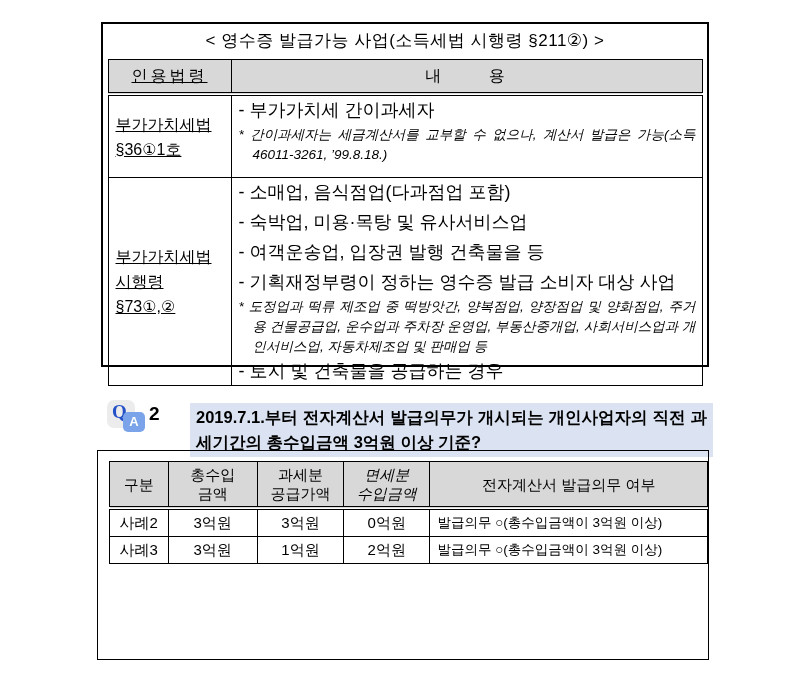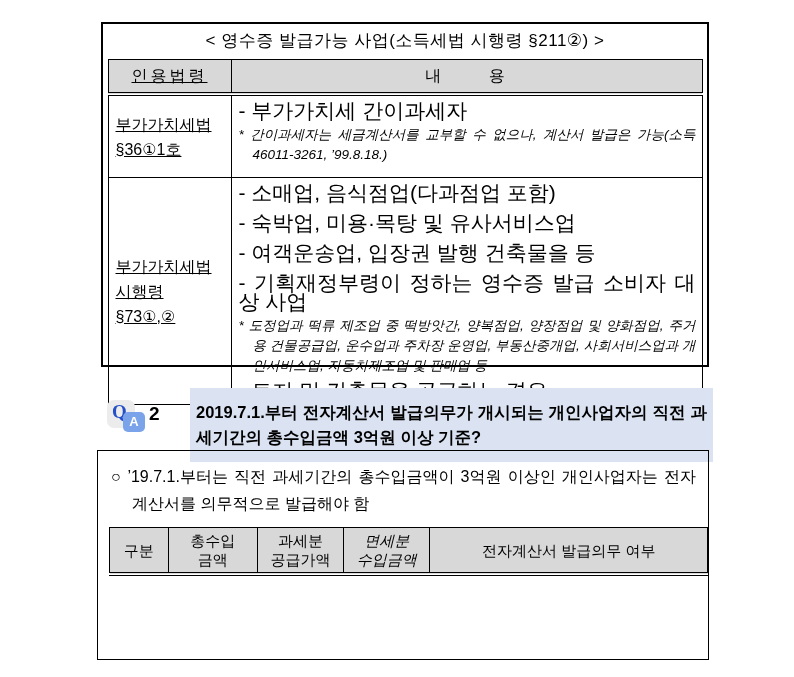--- a/index.html
+++ b/index.html
@@ -13,36 +13,36 @@
   .law-table{border-collapse:collapse;margin:7px auto 0;width:595px;table-layout:fixed;}
   .law-table th,.law-table td{border:1.5px solid #000;}
   .law-table thead th{background:#d8d8d8;height:30px;font-weight:normal;font-size:16px;
                       letter-spacing:3px;border-bottom:4px double #000;}
   .pre{white-space:pre;}
   .col-law{width:120px;text-decoration:underline;}
   .law-cell{vertical-align:middle;padding:2px 2px 2px 7px;font-size:16px;line-height:25px;text-decoration:underline;}
   .content-cell{vertical-align:top;padding:3px 6px 4px 7px;}
   .row1 td{height:74px;}
   .row2 td{height:196px;}
-  .item{margin:11px 0 0;font-size:21px;line-height:19px;text-align:justify;}
+  .item{margin:11px 0 0;font-size:18px;line-height:19px;text-align:justify;}
   .item.first{margin-top:2px;}
   .item.tight{margin-top:5px;}
   .note{margin:5px 0 0;font-size:13.5px;line-height:20px;padding-left:14px;
         text-indent:-14px;text-align:justify;font-style:italic;}
 
   
   .qa-icon{position:absolute;left:107px;top:400px;width:42px;height:34px;}
   .q-sq{position:absolute;left:0;top:0;width:28px;height:28px;background:#ececec;border-radius:7px;}
   .q-letter{position:absolute;left:5px;top:1px;font-family:"Liberation Serif","DejaVu Serif",serif;
             font-weight:bold;font-size:19px;color:#2450c8;}
   .a-sq{position:absolute;left:16px;top:12px;width:22px;height:20px;background:#7aa3ea;
         border-radius:5px;text-align:center;}
   .a-letter{font-size:13px;font-weight:bold;color:#fff;line-height:20px;}
   .qa-num{position:absolute;left:149px;top:403px;font-size:19px;font-weight:bold;}
-  .question{position:absolute;left:190px;top:388px;width:511px;padding:12px 6px;
+  .question{position:absolute;left:190px;top:403px;width:511px;padding:2px 6px;
             background:#dbe3f2;font-weight:bold;font-size:16.5px;line-height:25px;
             text-align:justify;}
 
   
   .answer-box{position:absolute;left:97px;top:450px;width:612px;height:210px;
               border:1.5px solid #000;box-sizing:border-box;}
   .answer{margin:12px 12px 0 13px;font-size:16px;line-height:27px;text-align:justify;
           padding-left:21px;text-indent:-21px;}
   .marker{margin-right:5px;}
   .ex-table{border-collapse:collapse;margin:10px 0 8px 11px;table-layout:fixed;}
@@ -103,40 +103,51 @@
     </span>
     <span class="a-sq">
       <span class="a-letter">A</span>
     </span>
   </div>
   <div class="qa-num">2</div>
 
   <div class="question">2019.7.1.부터 전자계산서 발급의무가 개시되는 개인사업자의 직전 과세기간의 총수입금액 3억원 이상 기준?</div>
 
   <section class="answer-box">
-    <p class="answer">
-      <span class="marker">○</span><span>’19.7.1.부터는 직전 과세기간의 총수입금액이 3억원 이상인 개인사업자는 전자계산서를 의무적으로 발급해야 함</span>
-    </p>
     <table class="ex-table">
       <thead>
         <tr>
           <th class="w1">구분</th>
           <th class="w2">
             <div>총수입</div>
             <div>금액</div>
           </th>
           <th class="w3">
             <div>과세분</div>
             <div>공급가액</div>
           </th>
           <th class="w4">
             <div>면세분</div>
             <div>수입금액</div>
           </th>
           <th class="w5">전자계산서 발급의무 여부</th>
         </tr>
       </thead>
       <tbody>
+        <tr>
+          <td>사례2</td>
+          <td>3억원</td>
+          <td>3억원</td>
+          <td>0억원</td>
+          <td class="result">발급의무 ○(총수입금액이 3억원 이상)</td>
+        </tr>
+        <tr>
+          <td>사례3</td>
+          <td>3억원</td>
+          <td>1억원</td>
+          <td>2억원</td>
+          <td class="result">발급의무 ○(총수입금액이 3억원 이상)</td>
+        </tr>
       </tbody>
     </table>
   </section>
 
 </div>
 
 </body></html>

